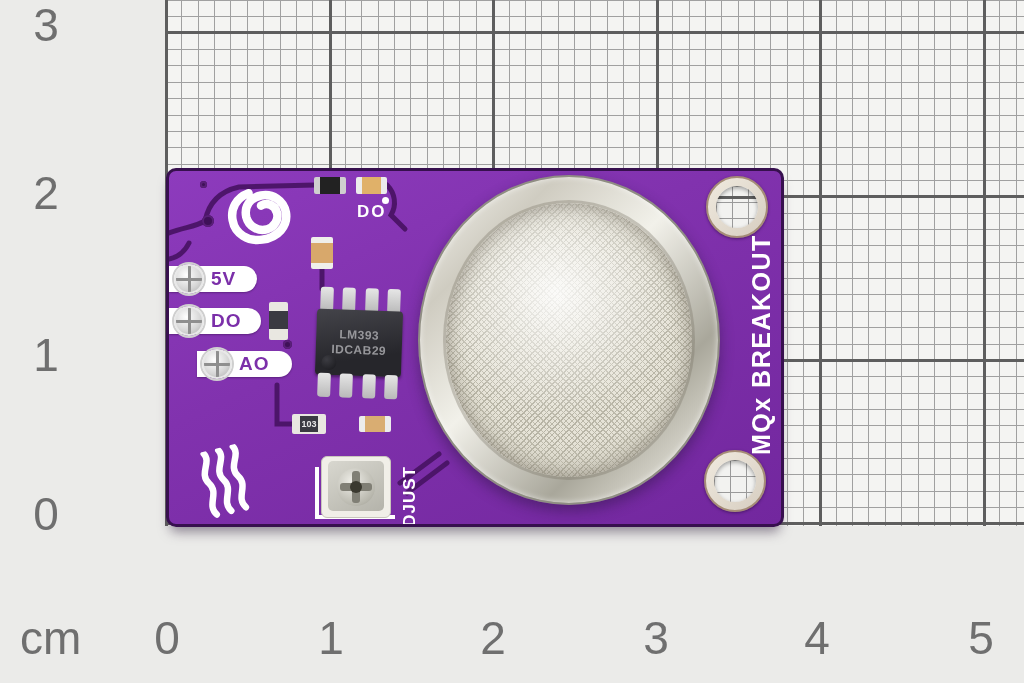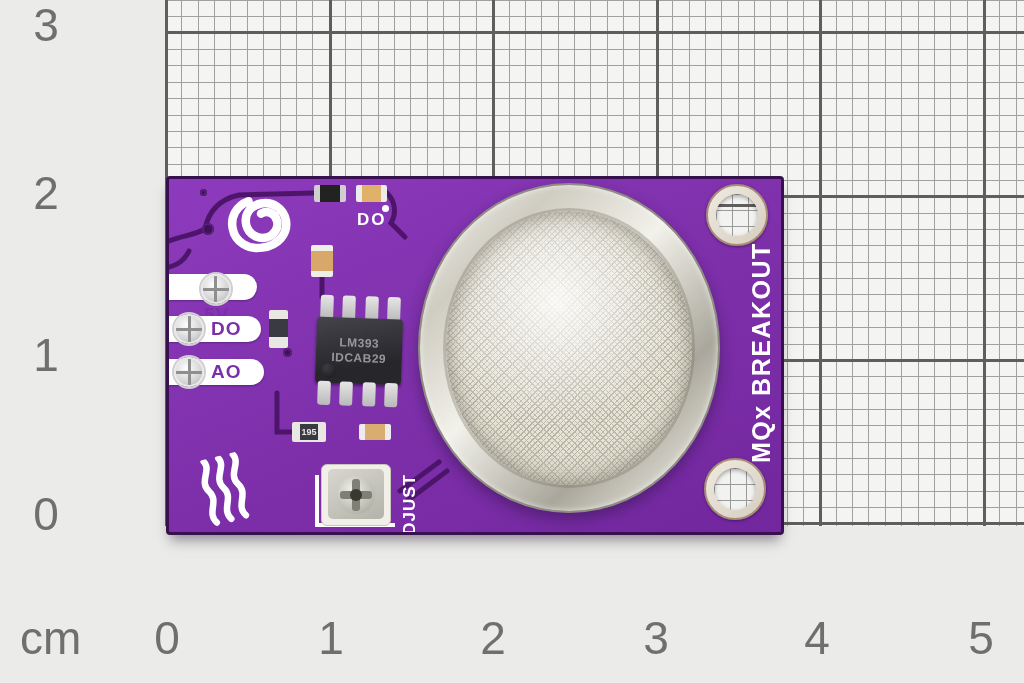--- a/index.html
+++ b/index.html
@@ -26,22 +26,22 @@
   .left-3{left:16px;top:487px;}
   .unit{left:20px;top:611px;}
   .bot-0{left:137px;top:611px;}
   .bot-1{left:301px;top:611px;}
   .bot-2{left:463px;top:611px;}
   .bot-3{left:626px;top:611px;}
   .bot-4{left:787px;top:611px;}
   .bot-5{left:951px;top:611px;}
   
   .pcb{
-    position:absolute;left:166px;top:176px;width:618px;height:359px;
-    box-sizing:border-box;border:3px solid #37104e;border-radius:4px;
+    position:absolute;left:166px;top:168px;width:618px;height:359px;
+    box-sizing:border-box;border:3px solid #37104e;border-radius:10px;
     background:linear-gradient(155deg,#8d3bbd 0%,#8132ae 40%,#72279e 100%);
     box-shadow:0 9px 12px -4px rgba(70,55,80,.55);
     overflow:hidden;
   }
   .traces{position:absolute;left:0;top:0;}
   .via{position:absolute;border-radius:50%;background:#3f1158;box-shadow:inset 0 0 0 2px #5a1f79;}
   .silkdot{position:absolute;border-radius:50%;background:#fff;}
   
   .pill{
     position:absolute;left:0;height:26px;background:#fff;border-radius:0 14px 14px 0;
@@ -164,29 +164,29 @@
   <div class="silkdot" style="left:213px;top:26px;width:7px;height:7px;"></div>
 
   <svg style="position:absolute;left:58px;top:16px;" width="68" height="60" viewBox="0 0 60 52">
     <path d="M19 5 C8 9 3 19 5 29 C7 41 19 48 31 46 C45 44 54 34 52 22 C50 11 40 5 30 7 C20 9 15 17 17 26 C19 34 27 39 35 37 C42 35 46 28 44 22 C42 15 35 13 30 16" stroke="#ffffff" stroke-width="7.5" fill="none" stroke-linecap="round" stroke-linejoin="round"></path>
   </svg>
 
   <div class="passive" style="left:145px;top:6px;width:32px;height:17px;background:linear-gradient(90deg,#cfcfcf 0 6px,#222 6px 26px,#cfcfcf 26px);"></div>
   <div class="passive" style="left:187px;top:6px;width:31px;height:17px;background:linear-gradient(90deg,#ececec 0 6px,#e0b169 6px 25px,#ececec 25px);"></div>
   <span class="silk-text do-top">DO</span>
 
-  <div class="pill" style="top:95px;width:88px;flex-direction:column;">
+  <div class="pill" style="top:95px;width:88px;">
     <div class="pad"></div>
     <span class="pin-text">5V</span>
   </div>
   <div class="pill" style="top:137px;width:92px;">
     <div class="pad"></div>
     <span class="pin-text">DO</span>
   </div>
-  <div class="pill" style="top:180px;width:95px;">
+  <div class="pill" style="top:180px;width:95px;margin-left:28px;">
     <div class="pad"></div>
     <span class="pin-text">AO</span>
   </div>
 
   <div class="passive" style="left:142px;top:66px;width:22px;height:32px;background:linear-gradient(180deg,#efefea 0 6px,#d8a86b 6px 26px,#efefea 26px);"></div>
   <div class="passive" style="left:100px;top:131px;width:19px;height:38px;background:linear-gradient(180deg,#e9e7e1 0 9px,#3a3a42 9px 27px,#e9e7e1 27px);"></div>
 
   <div class="chip">
     <div class="legrow" style="top:0;">
       <div class="leg"></div>
@@ -201,21 +201,21 @@
     </div>
     <div class="legrow" style="top:86px;">
       <div class="leg"></div>
         <div class="leg"></div>
         <div class="leg"></div>
         <div class="leg"></div>
     </div>
   </div>
 
   <div class="passive" style="left:123px;top:243px;width:34px;height:20px;background:#e9e7e1;">
-    <div class="res-band" style="width:18px;height:16px;">195</div>
+    <div class="res-band" style="width:18px;height:16px;">103</div>
   </div>
   <div class="passive" style="left:190px;top:245px;width:32px;height:16px;background:linear-gradient(90deg,#ececec 0 6px,#d9ad72 6px 26px,#ececec 26px);"></div>
 
   <div class="bracket-l"></div>
   <div class="bracket-b"></div>
   <div class="pot">
     <div class="pot-base"></div>
     <div class="pot-plate"></div>
     <div class="pot-screw">
       <div class="slot-h"></div>

